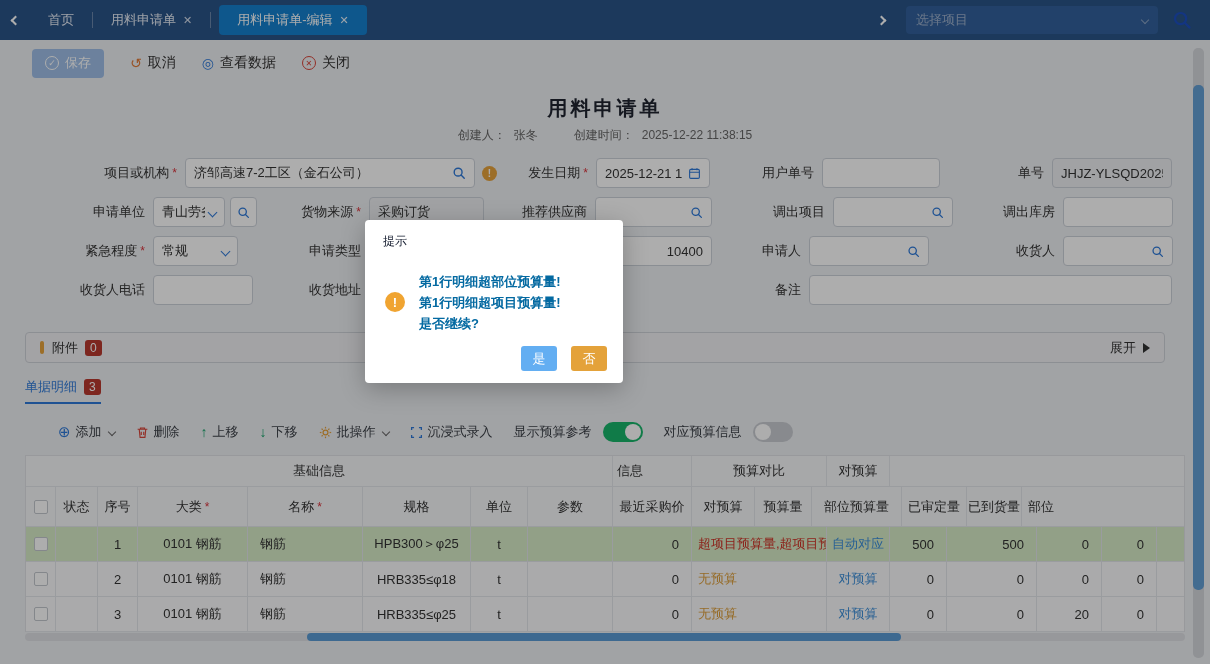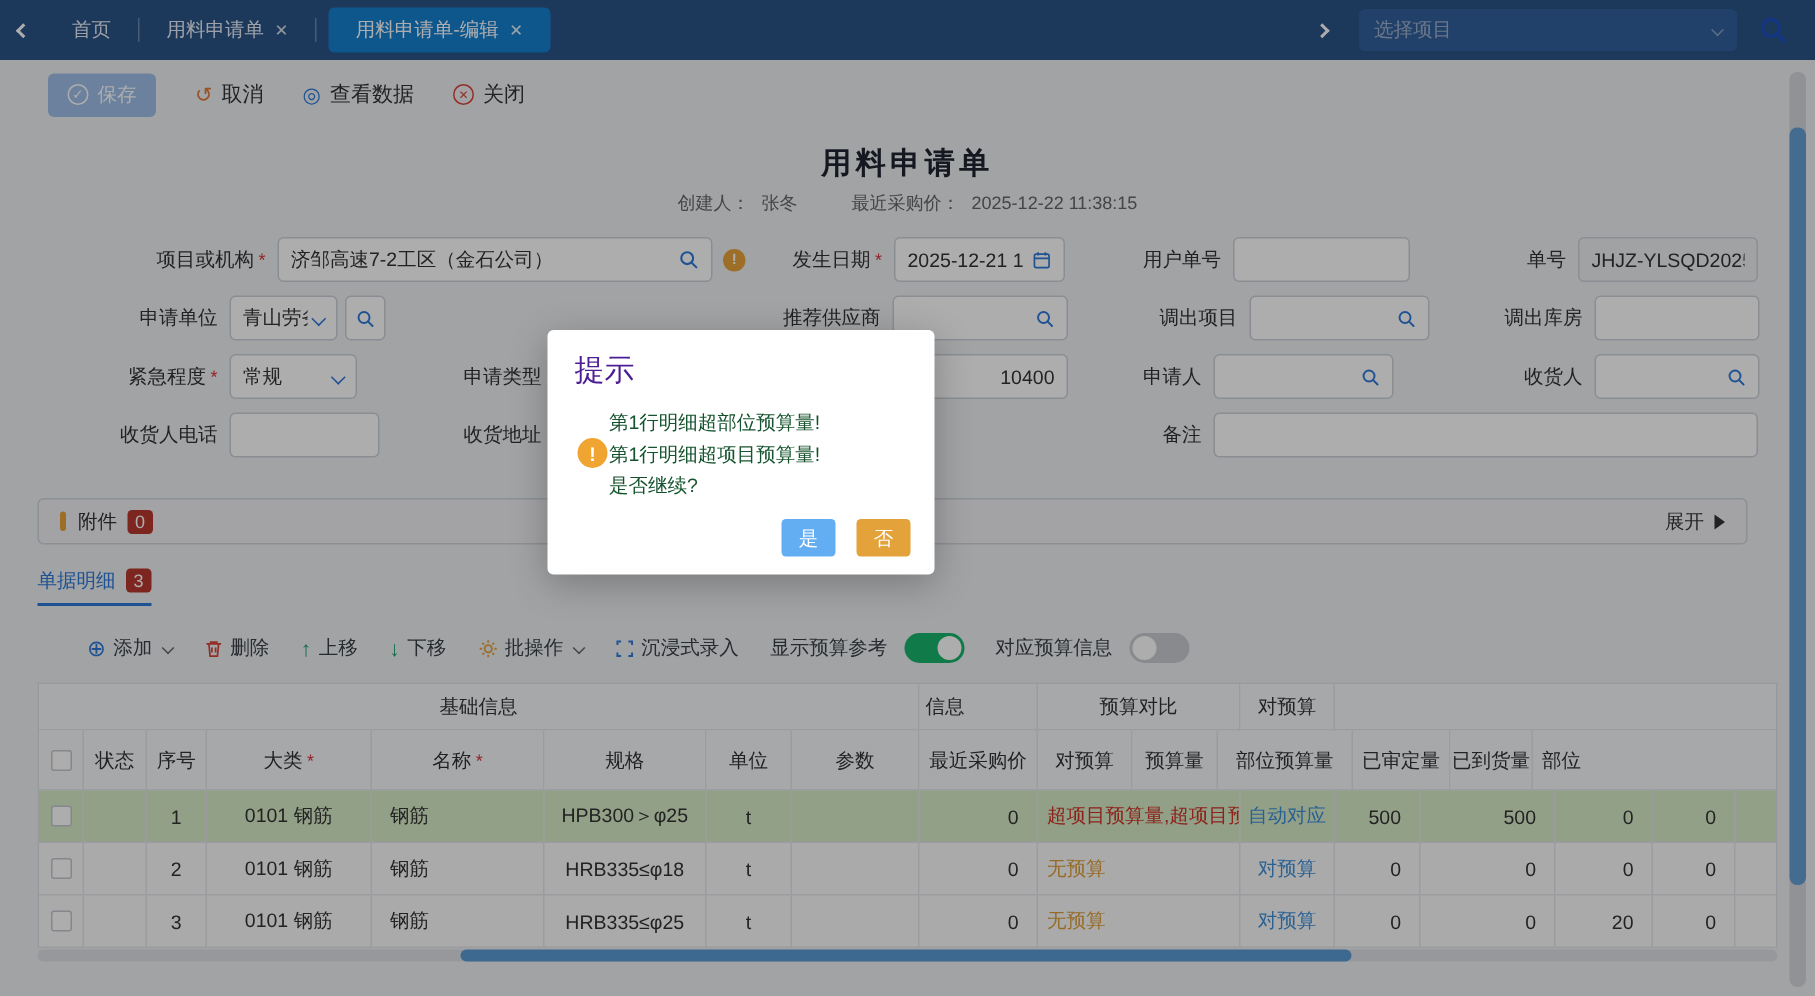--- a/index.html
+++ b/index.html
@@ -131,26 +131,26 @@
   .hbar .thumb { position:absolute; left:282px; top:0; width:594px; height:8px;
     background:#5b9bd5; border-radius:4px; }
   .vbar { position:absolute; right:6px; top:48px; width:11px; height:610px;
     background:#d4d7dc; border-radius:5px; }
   .vbar .thumb { position:absolute; left:0; top:37px; width:11px; height:505px;
     background:#649fd4; border-radius:5px; }
   
   .dim { position:absolute; inset:0; background:rgba(0,0,0,.32); z-index:40; }
   .modal { position:absolute; left:365px; top:220px; width:258px; height:163px;
     background:#fff; border-radius:4px; box-shadow:0 6px 24px rgba(0,0,0,.25); z-index:50; }
-  .modal .mtitle { position:absolute; left:18px; top:13px; font-size:20px; color:#4c1d95; }
+  .modal .mtitle { position:absolute; left:18px; top:13px; font-size:12px; color:#0f172a; }
   .modal .micon { position:absolute; left:20px; top:72px; width:20px; height:20px;
     border-radius:50%; background:#f0a431; color:#fff; font-weight:bold; font-size:13px;
     display:flex; align-items:center; justify-content:center; }
-  .modal .mlines { position:absolute; left:41px; top:51px; font-size:13px; color:#14532d;
-    line-height:21px; }
+  .modal .mlines { position:absolute; left:54px; top:51px; font-size:13px; color:#0369a1;
+    line-height:21px;font-weight:bold; }
   .modal .mbtns { position:absolute; right:16px; bottom:12px; display:flex; gap:14px; }
   .mbtn { width:36px; height:25px; border:none; border-radius:3px; color:#fff; font-size:13px;
     font-family:inherit; cursor:pointer; }
   .mbtn.yes { background:#63aef2; }
   .mbtn.no  { background:#e4a23a; }
   svg { display:block; }
 </style>
 </head>
 <body>
 
@@ -201,21 +201,21 @@
     <span>查看数据</span>
   </button>
   <button class="tool-btn">
     <span class="circ-x">✕</span>
     <span>关闭</span>
   </button>
 </div>
 
 <div class="doc-title">用料申请单</div>
 <div class="doc-sub">
-  <b>创建人：</b><b>张冬</b><span class="gap"></span><b>最近采购价：</b><b>2025-12-22 11:38:15</b>
+  <b>创建人：</b><b>张冬</b><span class="gap"></span><b>创建时间：</b><b>2025-12-22 11:38:15</b>
 </div>
 
 <div class="form">
 
   <div class="fld" style="left:25px;top:6px;">
     <span class="lbl req" style="width:160px">项目或机构</span>
     <div class="inp" style="width:290px">
       <span class="val">济邹高速7-2工区（金石公司）</span>
       <span class="tail">
         <svg width="14" height="14" viewBox="0 0 16 16">
@@ -260,20 +260,26 @@
       <span class="tail">
           <i class="chv down blue"></i>
         </span>
     </div>
     <span class="sq-btn">
       <svg width="13" height="13" viewBox="0 0 16 16">
           <circle cx="7" cy="7" r="4.5" fill="none" stroke="#2f7ad9" stroke-width="1.6"></circle>
           <line x1="10.4" y1="10.4" x2="14" y2="14" stroke="#2f7ad9" stroke-width="1.6" stroke-linecap="round"></line>
         </svg>
     </span>
+  </div>
+  <div class="fld" style="left:295px;top:45px;">
+    <span class="lbl req" style="width:74px">货物来源</span>
+    <div class="inp ro" style="width:115px">
+      <span class="val">采购订货</span>
+    </div>
   </div>
   <div class="fld" style="left:515px;top:45px;">
     <span class="lbl" style="width:80px">推荐供应商</span>
     <div class="inp" style="width:117px">
       <span class="val"></span>
       <span class="tail">
         <svg width="13" height="13" viewBox="0 0 16 16">
             <circle cx="7" cy="7" r="4.5" fill="none" stroke="#2f7ad9" stroke-width="1.6"></circle>
             <line x1="10.4" y1="10.4" x2="14" y2="14" stroke="#2f7ad9" stroke-width="1.6" stroke-linecap="round"></line>
           </svg>

